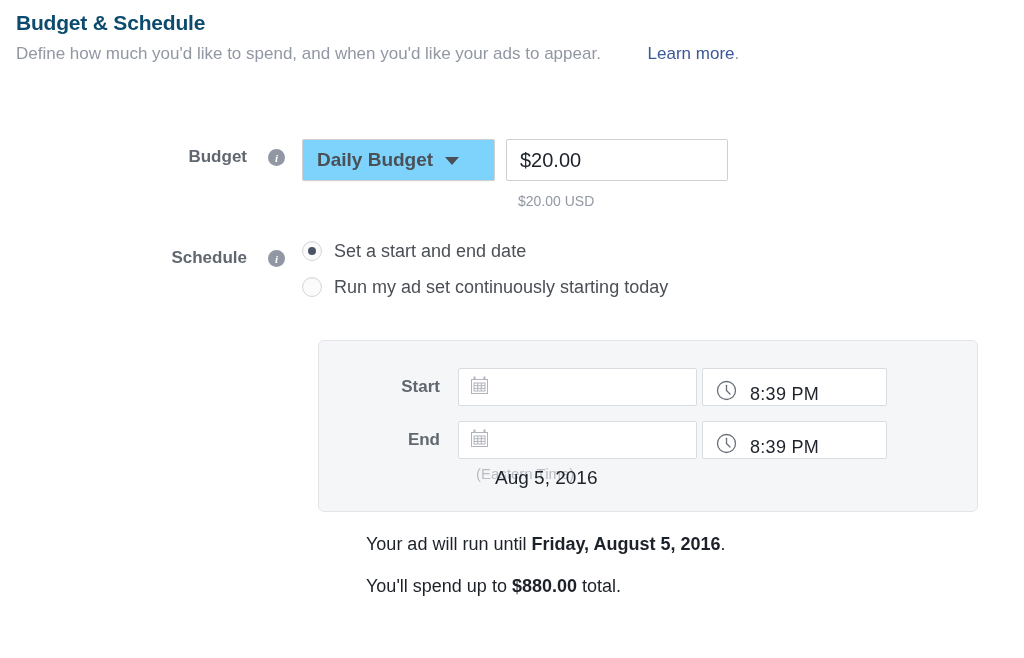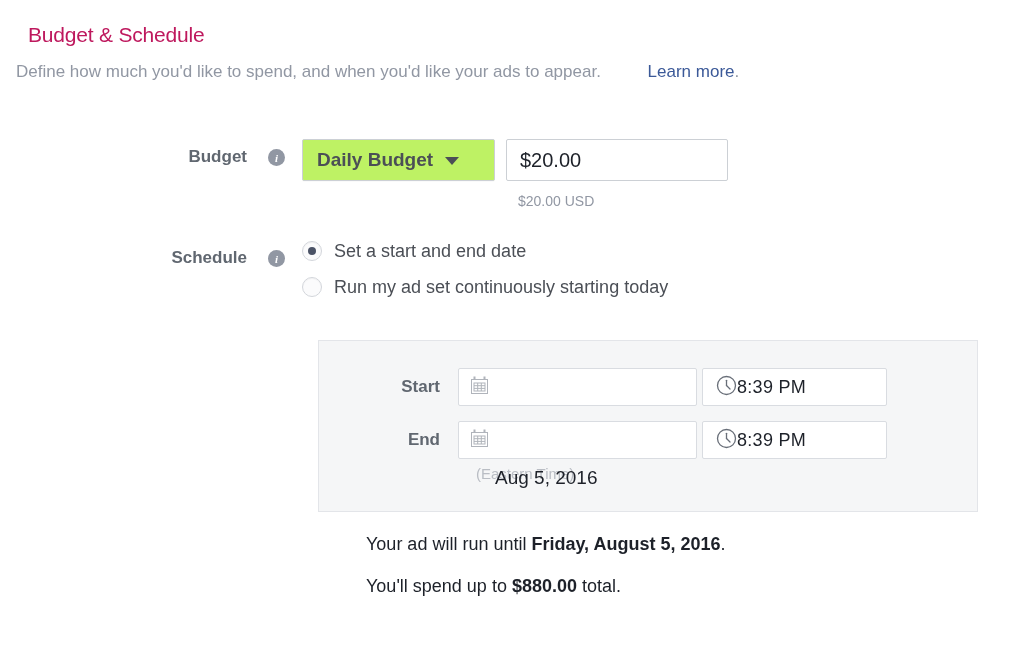--- a/index.html
+++ b/index.html
@@ -19,25 +19,25 @@
 
   
   .section-header {
     position: absolute;
     left: 16px;
     top: 10px;
     width: 980px;
   }
   .section-title {
     font-size: 21px;
-    font-weight: normal;
-    color: #be185d;
+    font-weight: bold;
+    color: #0c4a6e;
     letter-spacing: -0.2px;
     line-height: 26px;
-    margin: 12px;
+    margin: 0;
   }
   .section-sub {
     font-size: 17px;
     color: #9197a3;
     line-height: 24px;
     margin-top: 6px;
     white-space: nowrap;
   }
   .link {
     color: #3b5998;
@@ -75,21 +75,21 @@
   
   #budget-row { left: 0; top: 139px; }
   .budget-controls {
     display: flex;
     align-items: flex-start;
     margin-left: 17px;
   }
   .select-box {
     height: 42px;
     box-sizing: border-box;
-    background: #bef264;
+    background: #7dd3fc;
     border: 1px solid #ccd0d5;
     border-radius: 2px;
     display: flex;
     align-items: center;
     padding: 0 14px;
     font-size: 19px;
     font-weight: bold;
     color: #4b4f56;
     cursor: pointer;
     gap: 12px;
@@ -167,21 +167,21 @@
   
   #date-panel {
     position: absolute;
     left: 318px;
     top: 340px;
     width: 660px;
     height: 172px;
     box-sizing: border-box;
     background: #f5f6f7;
     border: 1px solid #e3e5e9;
-    border-radius: 0;
+    border-radius: 6px;
   }
   .date-row {
     position: absolute;
     display: flex;
     align-items: center;
   }
   #start-row { left: 0; top: 27px; }
   #end-row { left: 0; top: 80px; }
   .date-label {
     width: 139px;
@@ -205,22 +205,23 @@
     cursor: pointer;
   }
   .time-field {
     width: 185px;
     height: 38px;
     box-sizing: border-box;
     background: #fff;
     border: 1px solid #d9dce1;
     border-radius: 2px;
     display: flex;
-    align-items: center;
+    align-items: flex-end;
     padding: 0 13px;
+    gap: 13px;
     margin-left: 5px;
     cursor: pointer;
   }
   .time-text {
     font-size: 18px;
     color: #1d2129;
     letter-spacing: 0.3px;
   }
   .tz-note {
     position: absolute;

